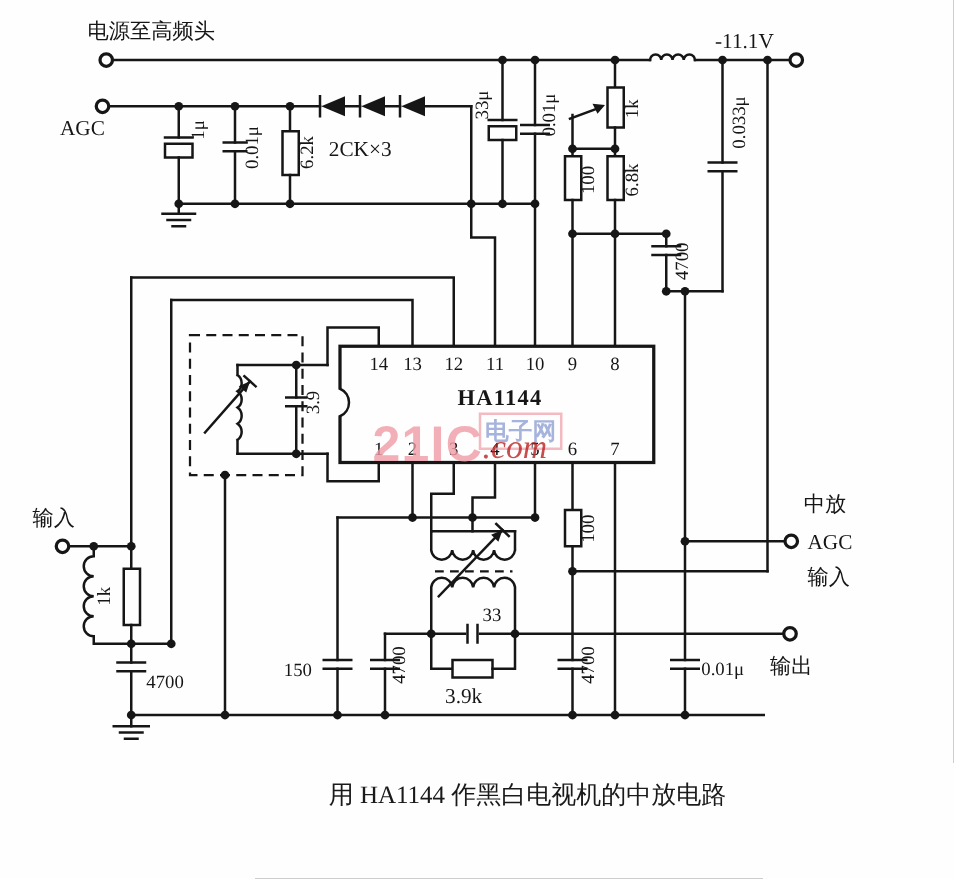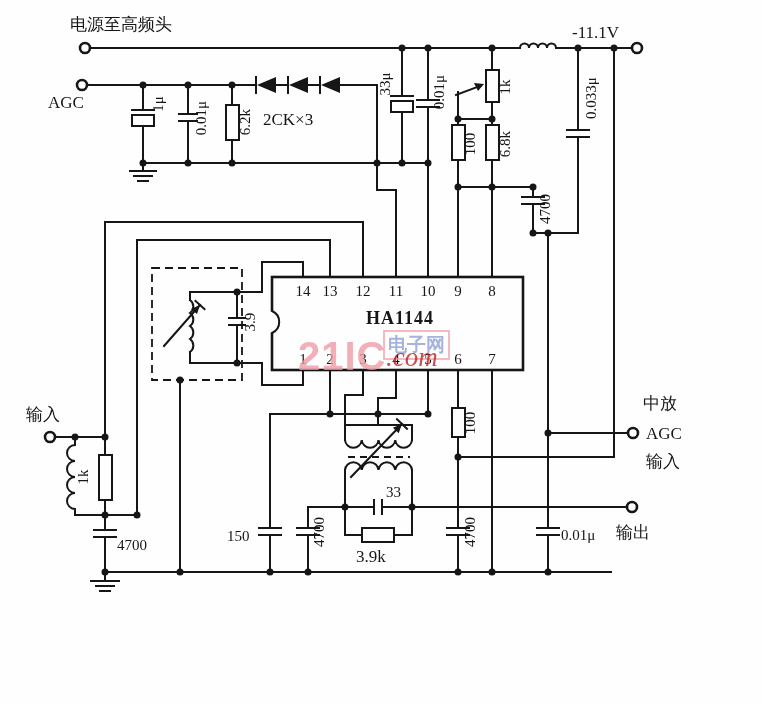--- a/index.html
+++ b/index.html
@@ -354,17 +354,18 @@
     <text class="lbl" x="227" y="541">150</text>
     <text class="lbl" x="324" y="532" text-anchor="middle" transform="rotate(-90 324 532)">4700</text>
     <text class="lbl" x="386" y="497">33</text>
     <text class="lblb" x="356" y="562">3.9k</text>
     <text class="lbl" x="475" y="423" text-anchor="middle" transform="rotate(-90 475 423)">100</text>
     <text class="lbl" x="475" y="532" text-anchor="middle" transform="rotate(-90 475 532)">4700</text>
     <text class="lbl" x="561" y="540">0.01μ</text>
   </g>
 </svg>
 
+<div class="cap1">用 HA1144 作黑白电视机的中放电路</div>
 
 <div class="wm wm-brand">21IC</div>
 <div class="wm wm-cn">电子网</div>
 <div class="wm wm-com">.com</div>
 </div>
 
 </body></html>

